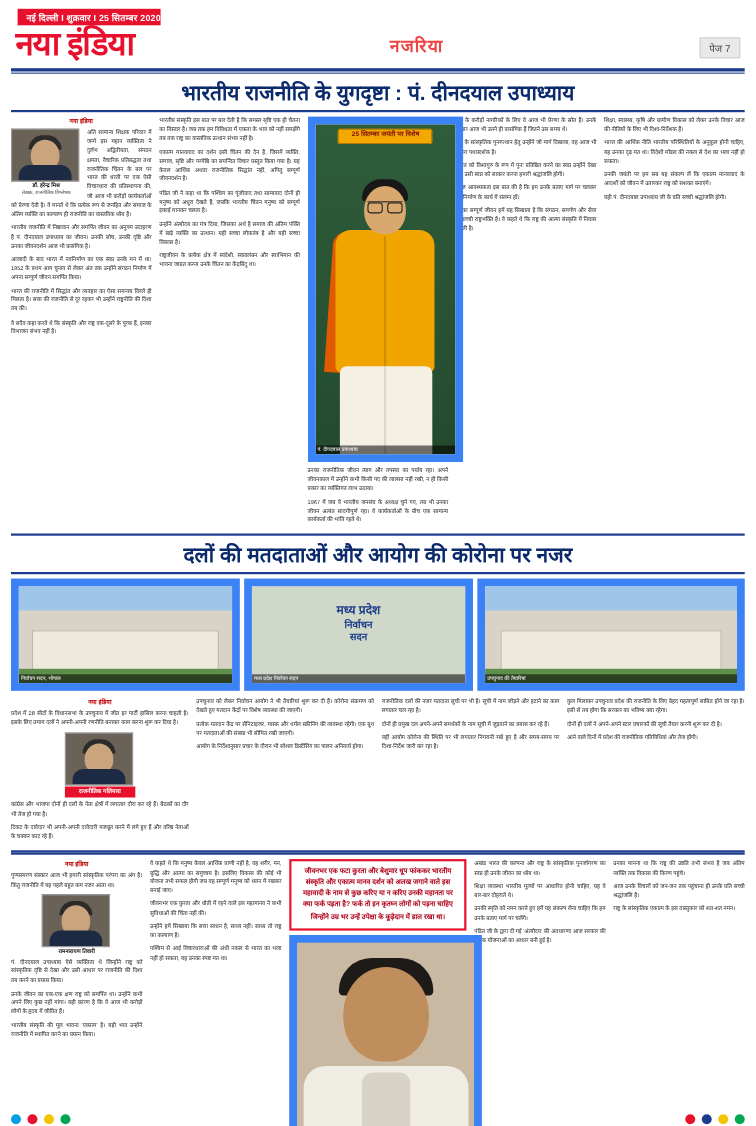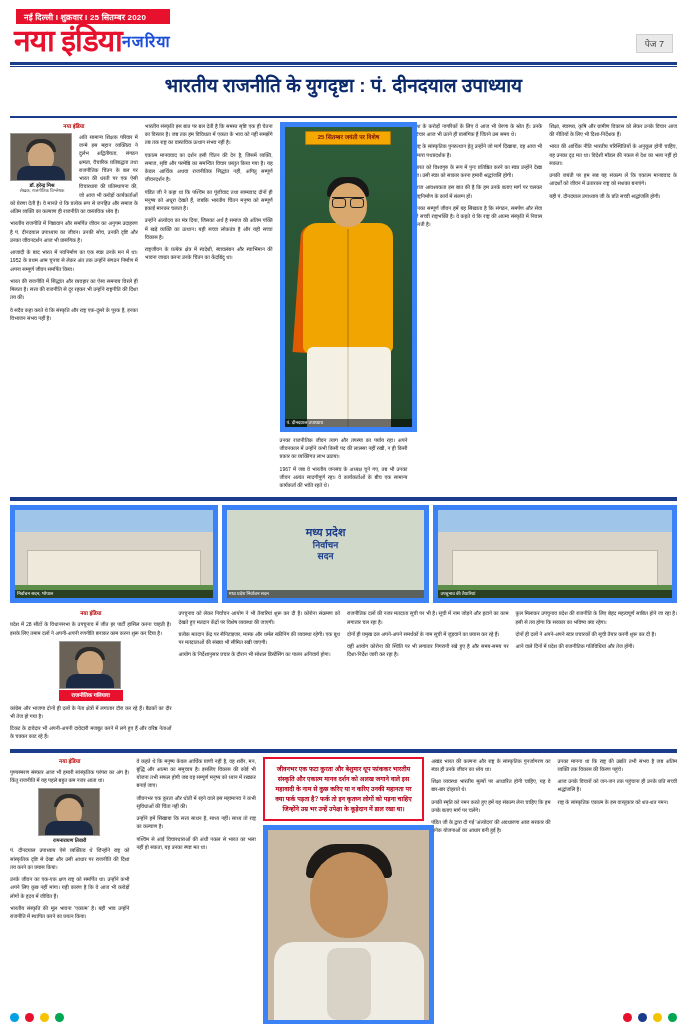--- a/index.html
+++ b/index.html
@@ -14,52 +14,52 @@
   }
 
   
   .masthead{
     position:relative;padding:6px 10px 0 10px;
   }
   .dateline{
     display:inline-block;
     background:#e8112d;color:#fff;
     font-size:8px;font-weight:bold;
-    padding:2px 24px 2px 8px;
+    padding:2px 0 2px 8px;
     margin-left:6px;
     letter-spacing:.2px;
   }
   .mast-row{
     display:flex;align-items:flex-end;justify-content:space-between;
     padding:2px 4px 4px 4px;
   }
   .logo{
     font-size:30px;font-weight:bold;color:#e8112d;
     line-height:1;letter-spacing:-1px;
     padding-bottom:2px;
   }
   .section-title{
-    font-size:16px;font-weight:bold;color:#1d4ed8;
+    font-size:16px;font-weight:bold;color:#ef4444;
     letter-spacing:1px;
     padding-bottom:6px;
-    flex:1;
+    flex:1;text-align:center;
   }
   .page-no{
     font-size:9px;color:#444;background:#e9e9e9;
     border:1px solid #cfcfcf;
     padding:2px 8px;margin-bottom:5px;
   }
   .mast-rule{height:3px;background:#1b3b8b;margin:0 10px;}
   .mast-rule2{height:1px;background:#1b3b8b;margin:1px 10px 0 10px;}
 
   
   .headline{
     text-align:center;font-weight:bold;color:#0b2a6b;
     font-size:19px;line-height:1.25;
-    padding:7px 8px 18px 8px;
+    padding:7px 8px 2px 8px;
   }
   .hr-blue{height:2px;background:#1b3b8b;margin:0 10px;}
 
   .cols{display:flex;gap:7px;padding:4px 10px 0 10px;box-sizing:border-box;}
   .col{flex:1;}
   .col .para{
     font-size:5.1px;line-height:1.62;text-align:justify;color:#1a1a1a;
     margin:0 0 4px 0;
     hyphens:auto;word-break:break-word;
   }
@@ -87,21 +87,21 @@
     position:absolute;left:6px;bottom:0;width:48px;height:14px;border-radius:10px 10px 0 0;background:#1d2a44;
   }
   .author .name{font-size:5px;font-weight:bold;color:#111;margin-top:1px;line-height:1.25;}
   .author .role{font-size:4.4px;color:#444;line-height:1.25;}
   .author .tagbox{
     background:#e8112d;color:#fff;font-size:5.4px;font-weight:bold;
     padding:2px 1px;line-height:1.25;margin-top:1px;
   }
 
   
-  .figure{border:5px solid #3b82f6;background:#ddd;position:relative;overflow:hidden;}
+  .figure{border:7px solid #3b82f6;background:#ddd;position:relative;overflow:hidden;}
   .figure .cap{
     position:absolute;left:0;right:0;bottom:0;background:rgba(0,0,0,.55);
     color:#fff;font-size:4.6px;padding:1px 2px;line-height:1.3;
   }
 
   
   .fig1{
     width:100%;height:300px;margin:0 0 4px 0;
     background:linear-gradient(#2f5d3a,#244a2e);
   }
@@ -232,20 +232,21 @@
 
     <div class="col">
       <p class="para">शिक्षा, स्वास्थ्य, कृषि और ग्रामीण विकास को लेकर उनके विचार आज की नीतियों के लिए भी दिशा-निर्देशक हैं।</p>
       <p class="para">भारत की आर्थिक नीति भारतीय परिस्थितियों के अनुकूल होनी चाहिए, यह उनका दृढ़ मत था। विदेशी मॉडल की नकल से देश का भला नहीं हो सकता।</p>
       <p class="para">उनकी जयंती पर हम सब यह संकल्प लें कि एकात्म मानववाद के आदर्शों को जीवन में उतारकर राष्ट्र को सशक्त बनाएंगे।</p>
       <p class="para">यही पं. दीनदयाल उपाध्याय जी के प्रति सच्ची श्रद्धांजलि होगी।</p>
     </div>
   </div>
 
   <div class="hr-blue" style="margin-top:4px"></div>
+  <div class="headline">दलों की मतदाताओं और आयोग की कोरोना पर नजर</div>
   <div class="hr-blue"></div>
 
   <div class="fig-row">
     <div class="figure fig2" style="flex:1.1">
       <div class="sky"></div>
         <div class="bldg"></div>
         <div class="green"></div>
       <div class="cap">निर्वाचन सदन, भोपाल</div>
     </div>
     <div class="figure fig2" style="flex:1.1">

